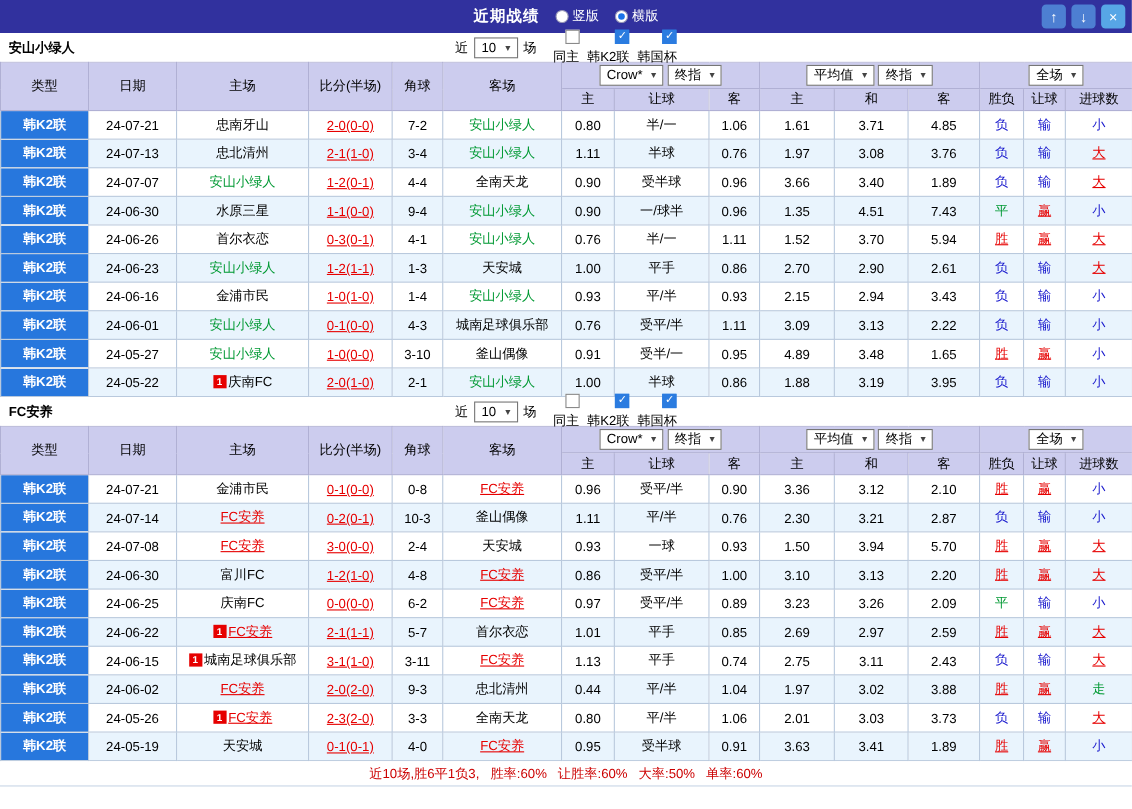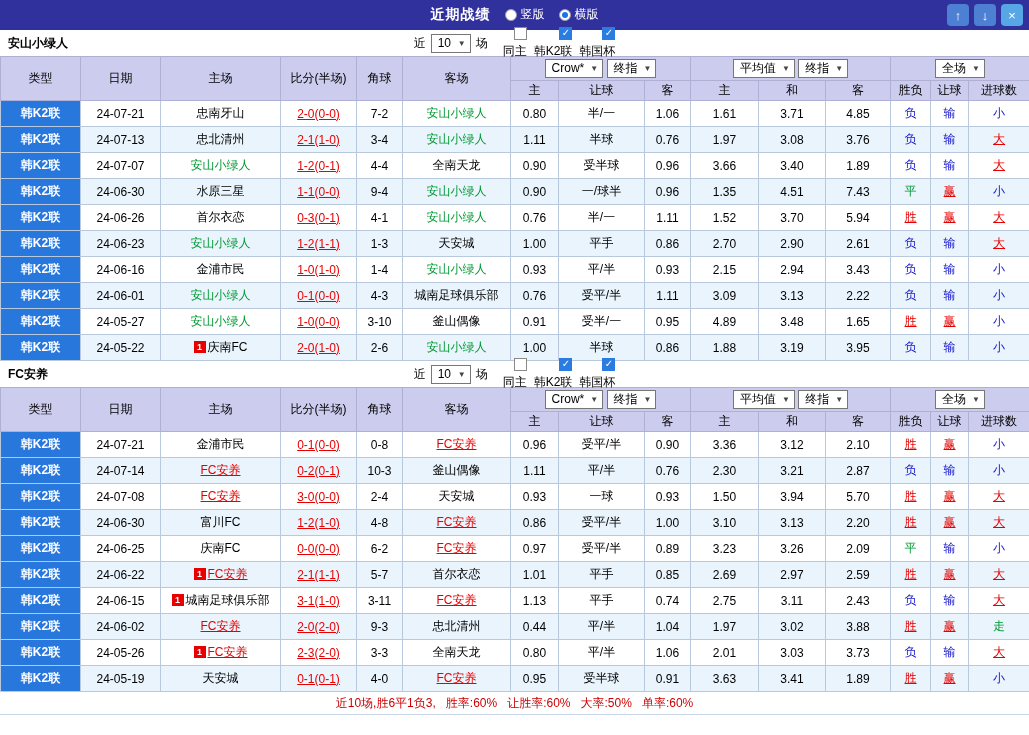--- a/index.html
+++ b/index.html
@@ -315,21 +315,21 @@
             <td>1.65</td>
             <td class="c-red">胜</td>
             <td class="c-red">赢</td>
             <td class="c-blue">小</td>
           </tr>
           <tr>
             <td class="league">韩K2联</td>
             <td>24-05-22</td>
             <td><span class="badge">1</span><span>庆南FC</span></td>
             <td class="c-red">2-0(1-0)</td>
-            <td>2-6</td>
+            <td>2-1</td>
             <td class="c-green"><span>安山小绿人</span></td>
             <td>1.00</td>
             <td>半球</td>
             <td>0.86</td>
             <td>1.88</td>
             <td>3.19</td>
             <td>3.95</td>
             <td class="c-blue">负</td>
             <td class="c-blue">输</td>
             <td class="c-blue">小</td>

